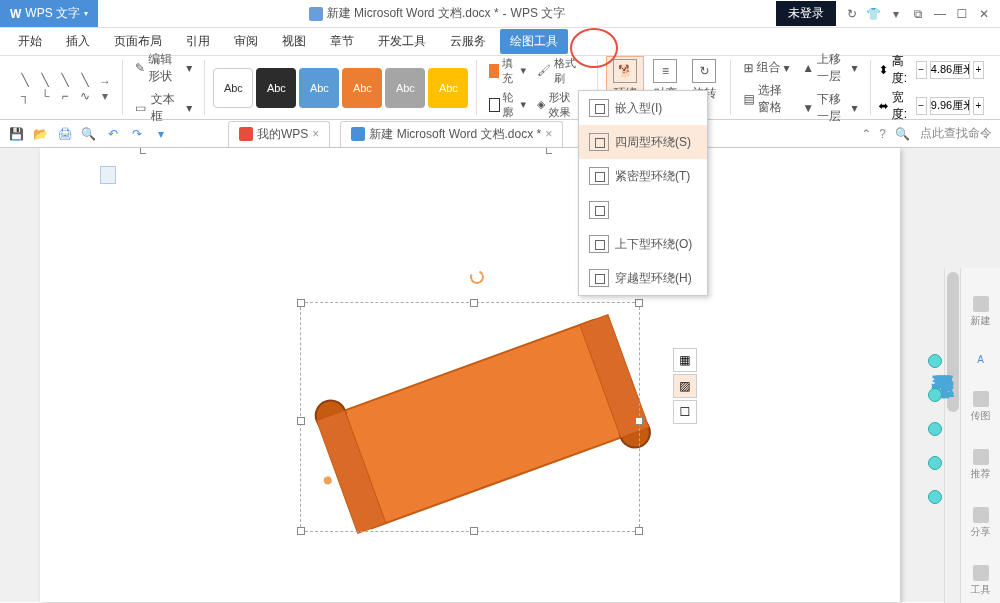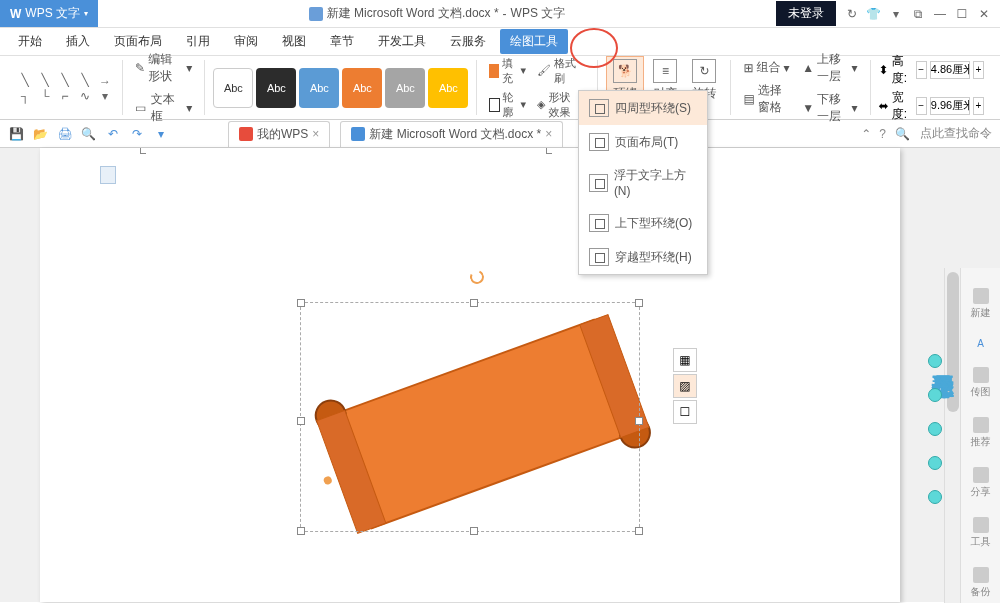--- a/index.html
+++ b/index.html
@@ -81,21 +81,21 @@
     .float-tools { position: absolute; top: 200px; left: 633px; z-index: 20; display: flex; flex-direction: column; gap: 2px; }
     .ft-btn { width: 24px; height: 24px; border: 1px solid #ccc; background: #fff; display: flex; align-items: center; justify-content: center; cursor: pointer; }
     
     .wrap-dropdown { position: absolute; top: 90px; left: 578px; width: 130px; background: #fff; border: 1px solid #ccc; box-shadow: 2px 2px 5px rgba(0,0,0,0.2); z-index: 100; }
     .wrap-opt { display: flex; align-items: center; gap: 6px; padding: 8px 10px; cursor: pointer; color: #555; }
     .wrap-opt:hover, .wrap-opt.hover { background: #fde9d9; }
     .wrap-opt-icon { width: 20px; height: 18px; border: 1px solid #999; display: inline-block; position: relative; }
     .wrap-opt-icon::after { content: ''; position: absolute; width: 8px; height: 8px; border: 1px solid #666; top: 4px; left: 5px; }
     
     .right-panel { position: absolute; right: 0; top: 120px; width: 40px; background: #f5f5f5; border-left: 1px solid #ddd; height: 480px; display: flex; flex-direction: column; align-items: center; padding-top: 20px; gap: 18px; }
-    .rp-item { display: flex; flex-direction: column; align-items: center; gap: 2px; color: #888; font-size: 10px; cursor: pointer; }
+    .rp-item { display: flex; flex-direction: column; align-items: center; gap: 2px; color: #888; font-size: 10px; cursor: pointer; margin-top: 8px; }
     .rp-icon { width: 16px; height: 16px; background: #ccc; border-radius: 2px; }
     
     .watermark { position: absolute; right: 42px; top: 210px; writing-mode: vertical-rl; font-size: 22px; color: #4aa8d8; font-weight: bold; }
     .dots-overlay { position: absolute; right: 58px; top: 206px; display: flex; flex-direction: column; gap: 20px; }
     .dot { width: 14px; height: 14px; border-radius: 50%; background: #5dd8d8; border: 1px solid #3aa; }
     
     .scrollbar-v { position: absolute; right: 40px; top: 120px; width: 16px; height: 480px; background: #f0f0f0; border-left: 1px solid #ddd; }
     .sv-thumb { position: absolute; top: 4px; left: 2px; width: 12px; height: 140px; background: #ccc; border-radius: 6px; }
     .ruler-marks { position: absolute; top: 0; left: 100px; display: flex; gap: 400px; }
     .ruler-mark { width: 6px; height: 6px; border-left: 1px solid #888; border-bottom: 1px solid #888; }
@@ -354,31 +354,34 @@
   <div class="dots-overlay">
     <div class="dot"></div>
       <div class="dot"></div>
       <div class="dot"></div>
       <div class="dot"></div>
       <div class="dot"></div>
   </div>
 </div>
 
 <div class="wrap-dropdown">
+  <div class="wrap-opt">
+      <span class="wrap-opt-icon"></span>
+      <span>嵌入型(I)</span>
+    </div>
   <div class="wrap-opt hover">
       <span class="wrap-opt-icon"></span>
       <span>四周型环绕(S)</span>
     </div>
   <div class="wrap-opt">
       <span class="wrap-opt-icon"></span>
-      <span>页面布局(T)</span>
-    </div>
-  <div class="wrap-opt">
-      <span class="wrap-opt-icon"></span>
-      <span>浮于文字上方(N)</span>
+      <span>紧密型环绕(T)</span>
+    </div>
+  <div class="wrap-opt">
+      <span class="wrap-opt-icon"></span>
     </div>
   <div class="wrap-opt">
       <span class="wrap-opt-icon"></span>
       <span>上下型环绕(O)</span>
     </div>
   <div class="wrap-opt">
       <span class="wrap-opt-icon"></span>
       <span>穿越型环绕(H)</span>
     </div>
 </div>

